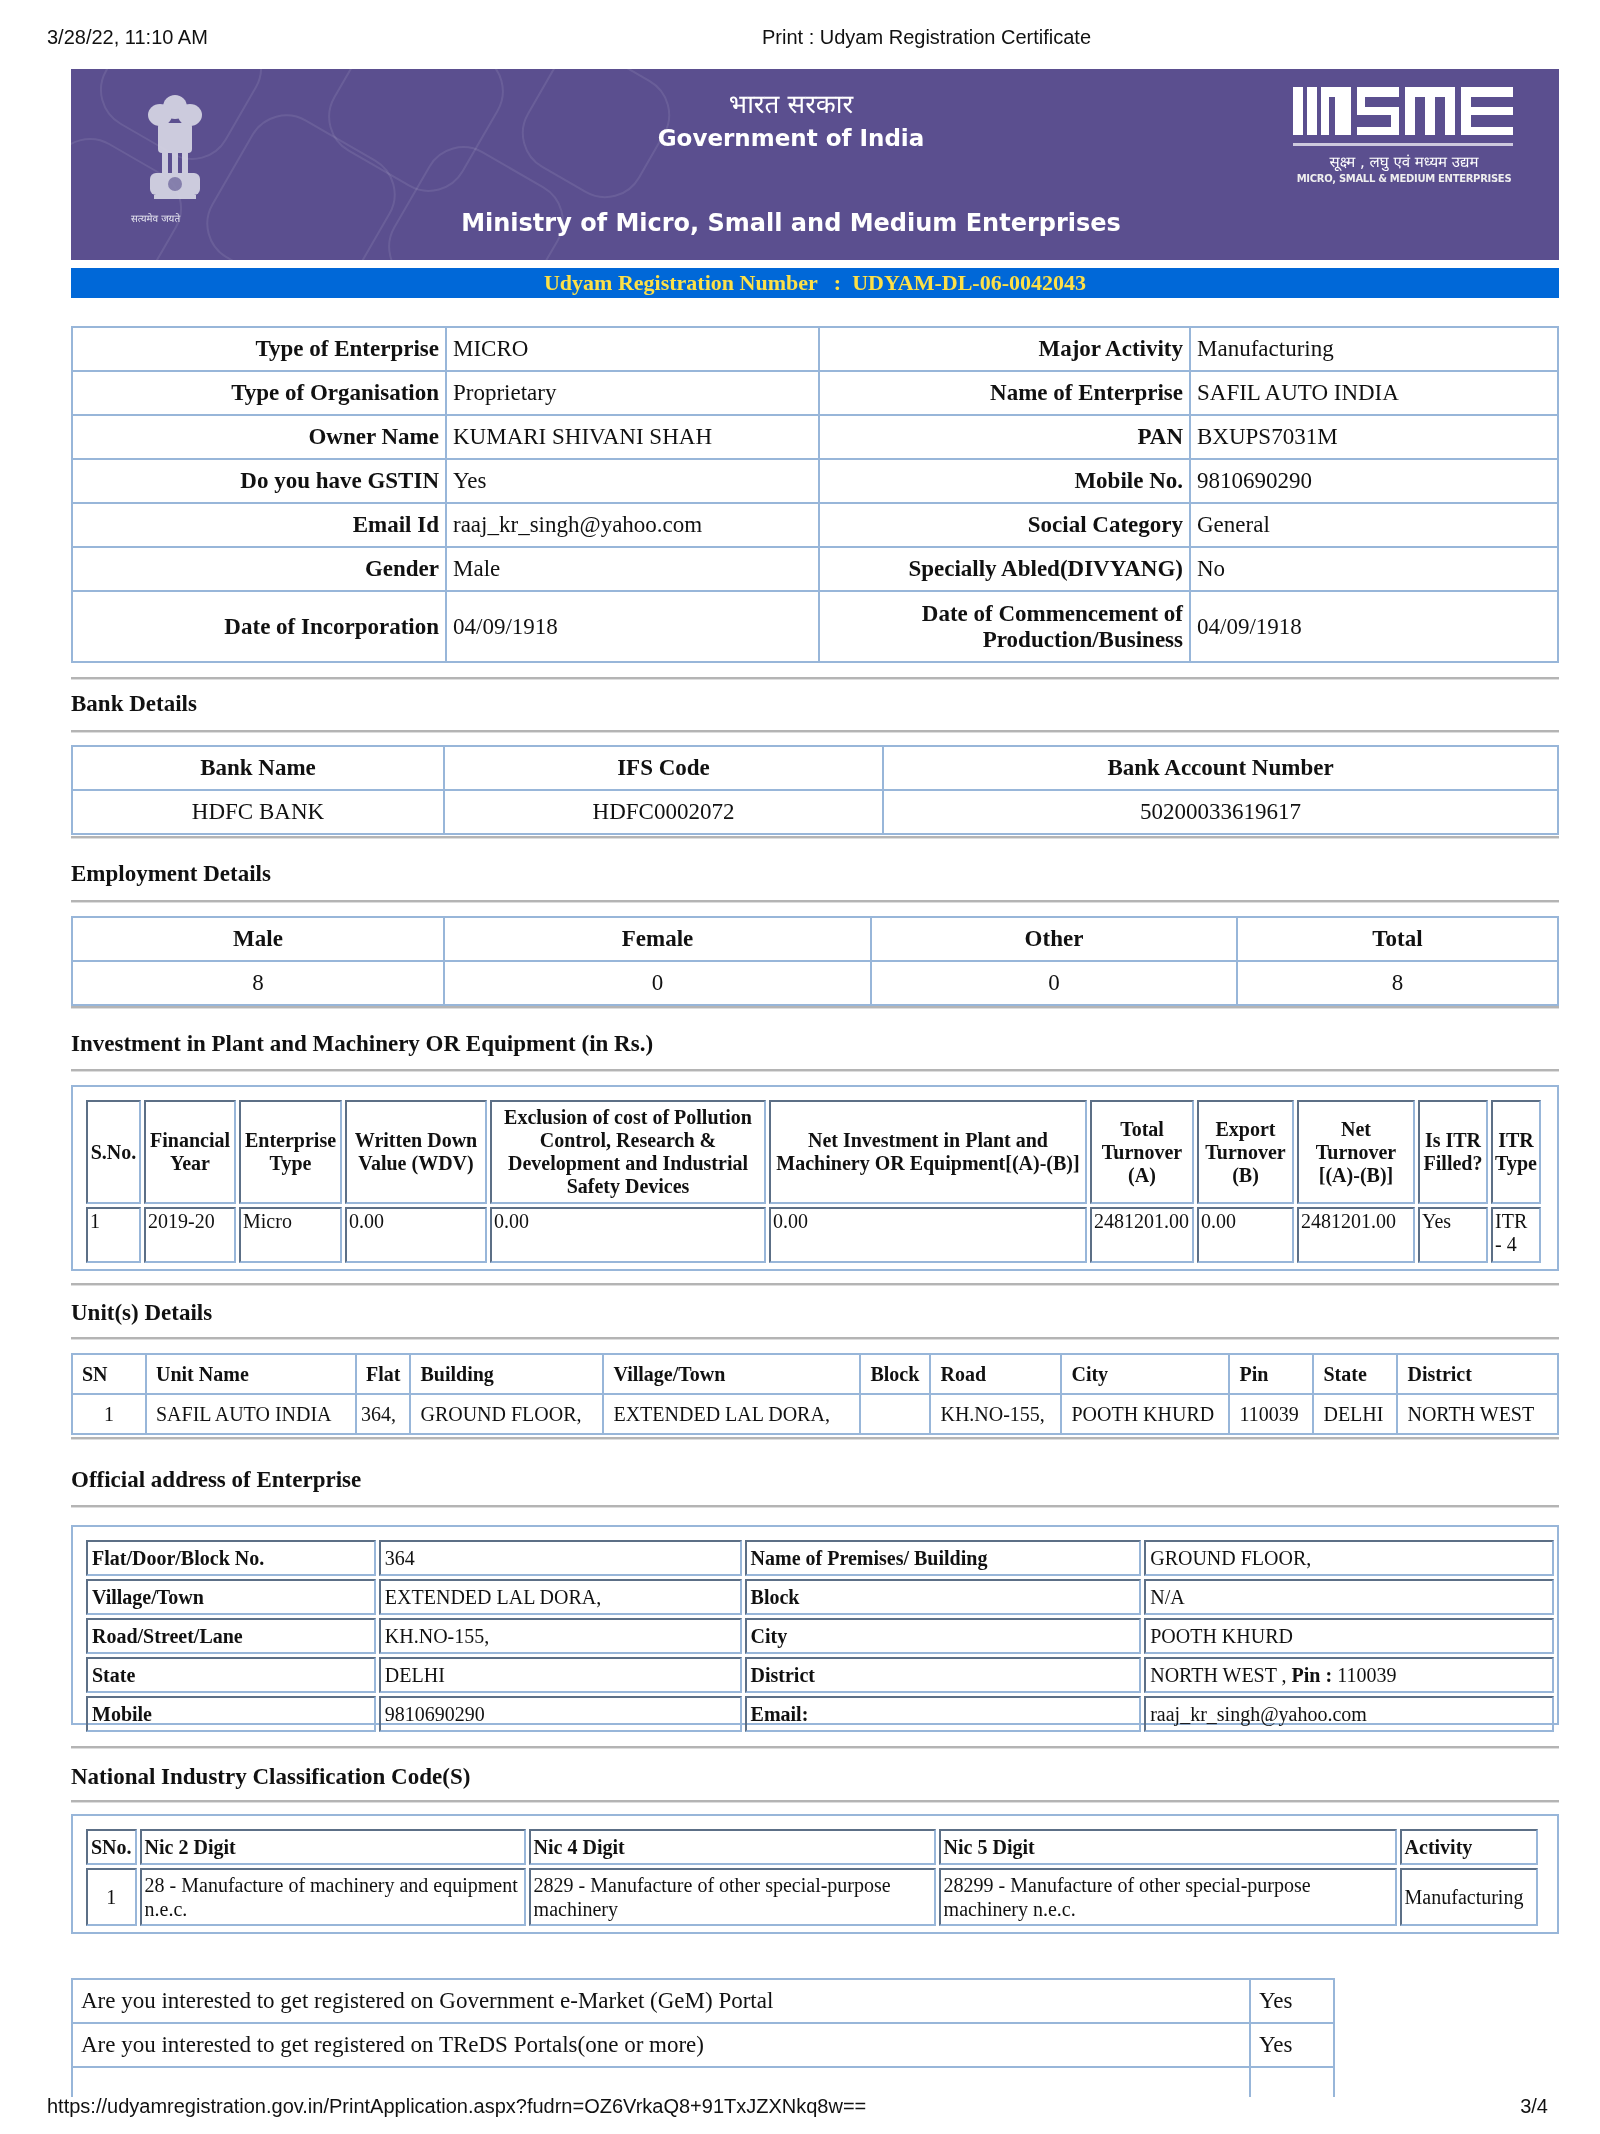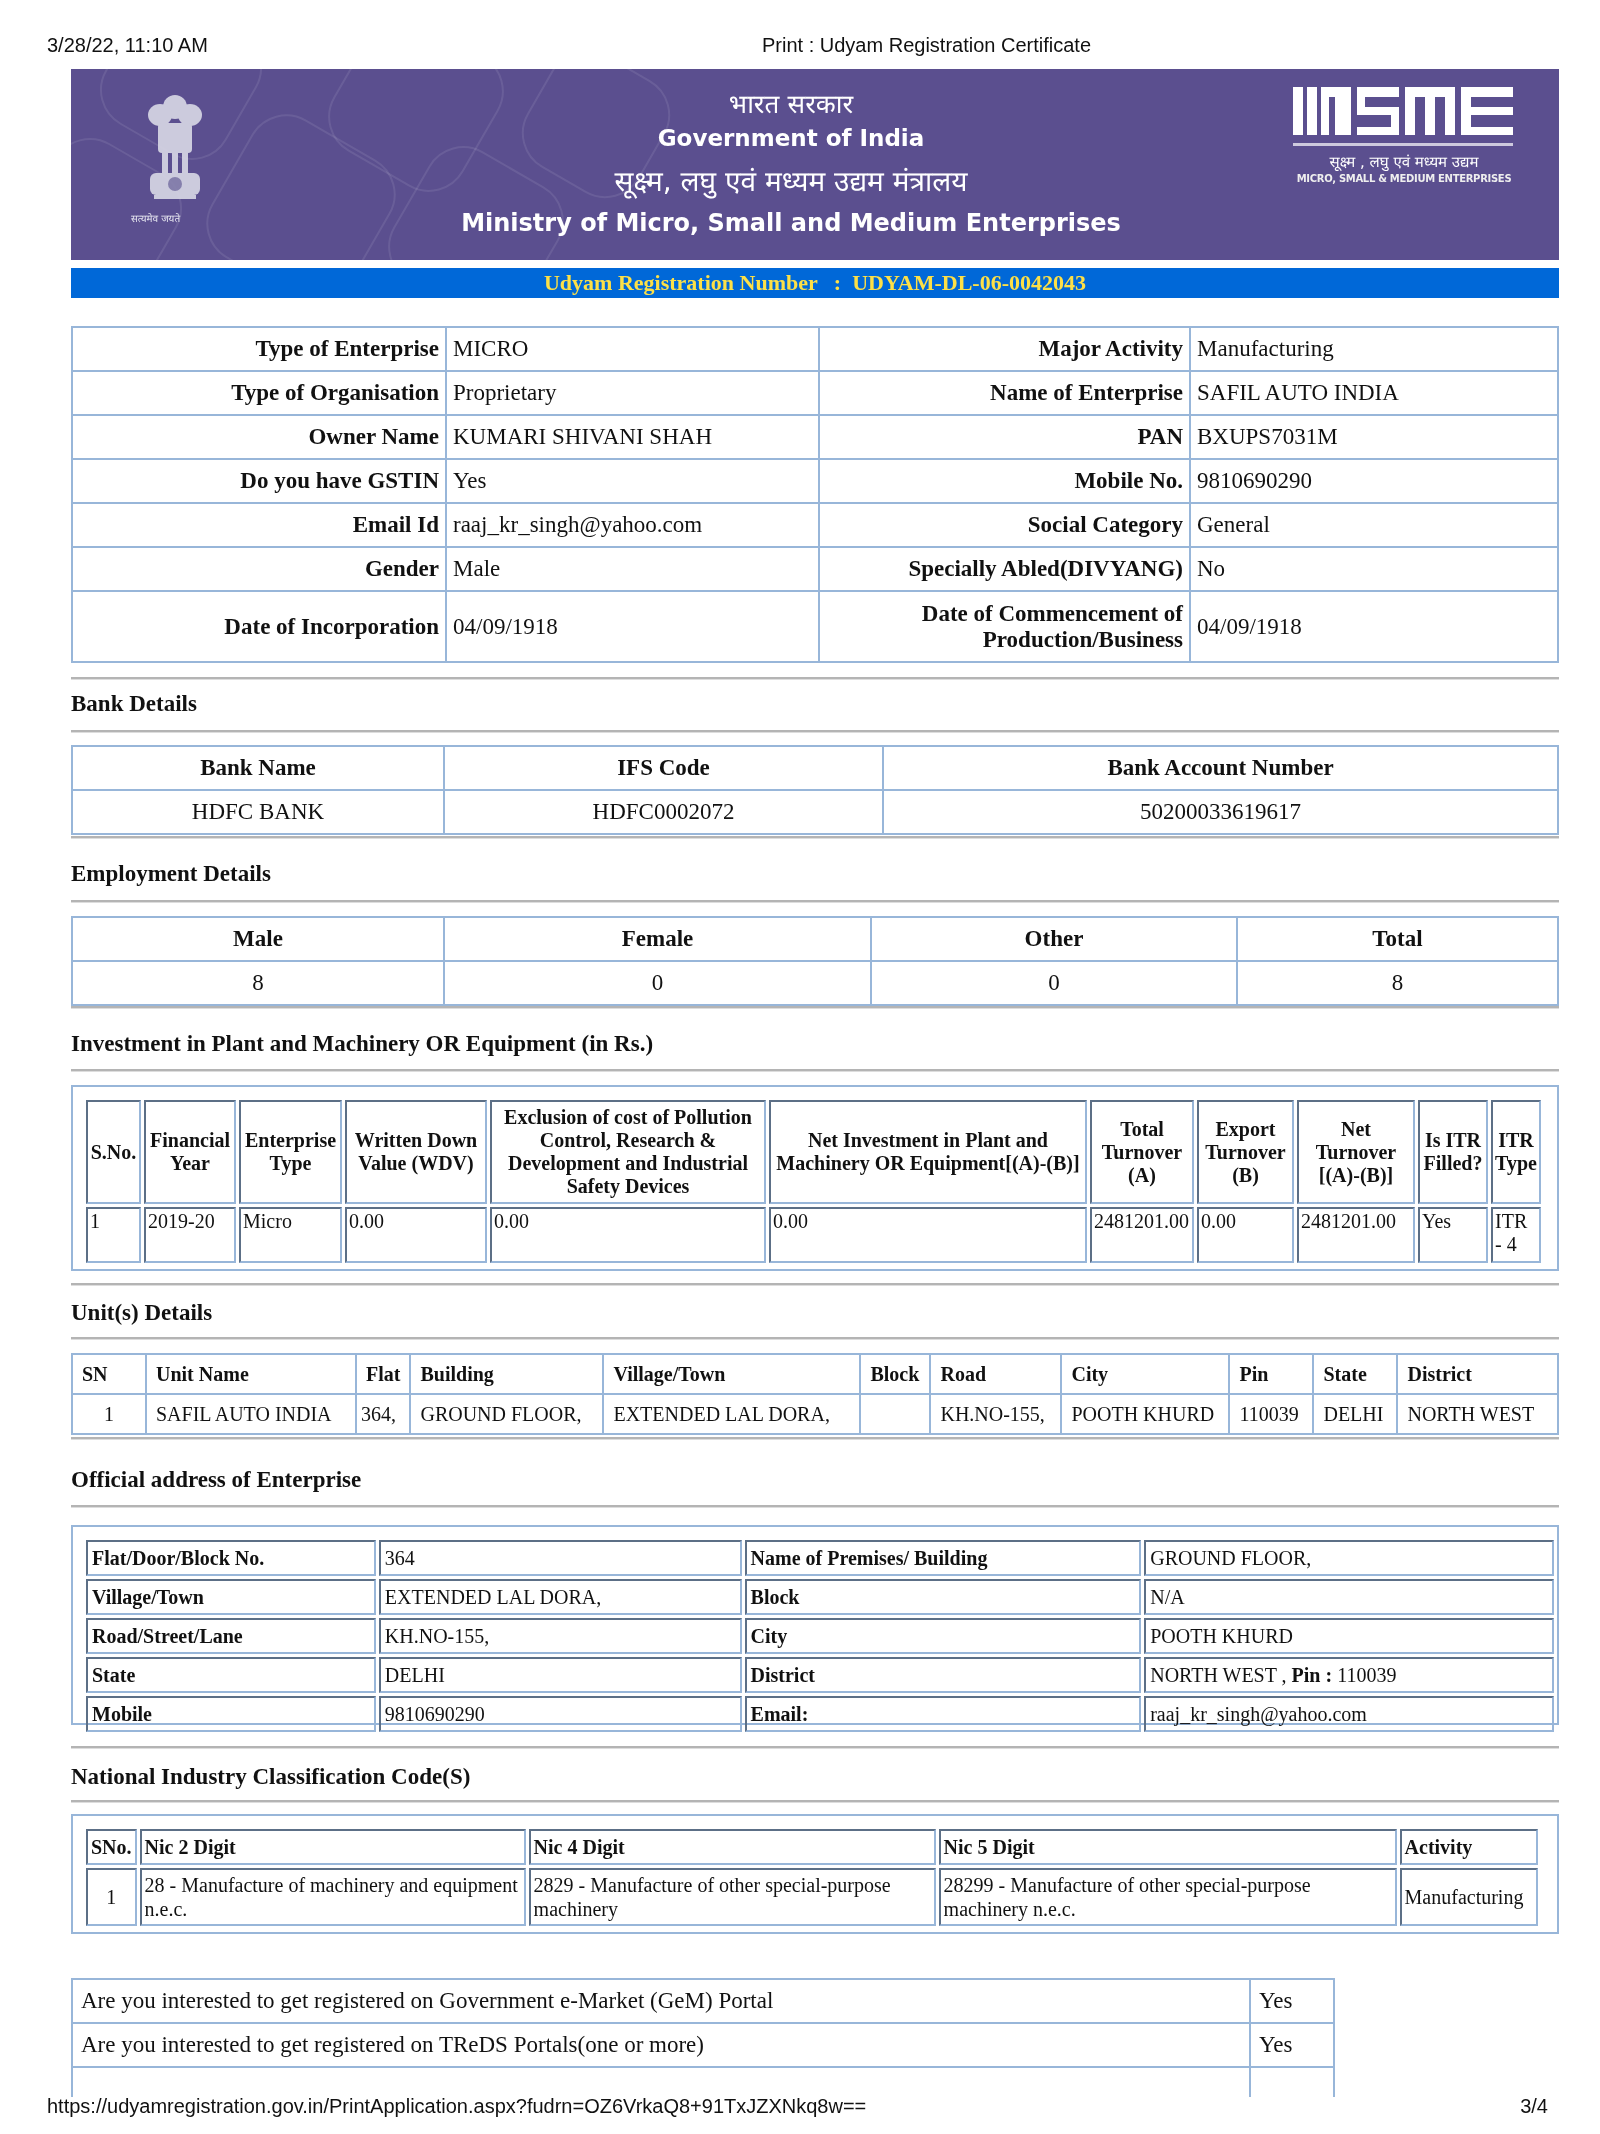--- a/index.html
+++ b/index.html
@@ -3,21 +3,21 @@
   <meta charset="utf-8">
   <style>
     * { box-sizing: border-box; margin: 0; padding: 0; }
     html, body { width: 1600px; height: 2134px; background: #ffffff; overflow: hidden; }
     body { position: relative; font-family: "Liberation Serif", serif; color: #111; }
 
     .print-head, .print-foot {
       position: absolute; left: 0; width: 1600px;
       font-family: "Liberation Sans", sans-serif; font-size: 20px; color: #111;
     }
-    .print-head { top: 34px; height: 26px; padding-left: 22px; }
+    .print-head { top: 26px; height: 26px; padding-left: 22px; }
     .print-foot { top: 2095px; height: 26px; }
     .ph-date { position: absolute; left: 47px; }
     .ph-title { position: absolute; left: 762px; }
     .pf-url { position: absolute; left: 47px; }
     .pf-page { position: absolute; right: 52px; }
 
     
     .banner {
       position: absolute; left: 71px; top: 69px; width: 1488px; height: 191px;
       background: #5b4f8f; overflow: hidden;
@@ -113,21 +113,20 @@
       <rect x="44" y="64" width="6" height="20"></rect>
       <rect x="12" y="84" width="50" height="22" rx="6"></rect>
       <circle cx="37" cy="95" r="7" fill="#8a85b0"></circle>
       <rect x="16" y="106" width="42" height="4"></rect>
     </g>
   </svg>
   <div class="emblem-motto">सत्यमेव जयते</div>
 
   <div class="b-center b-hi1">भारत सरकार</div>
   <div class="b-center b-en1">Government of India</div>
-  <div class="b-center b-hi2">सूक्ष्म, लघु एवं मध्यम उद्यम मंत्रालय</div>
   <div class="b-center b-en2">Ministry of Micro, Small and Medium Enterprises</div>
 
   <svg class="msme" viewBox="0 0 222 70">
     <g fill="#ffffff">
       <rect x="0" y="0" width="10" height="48"></rect>
         <rect x="14" y="0" width="10" height="48"></rect>
       <rect x="28" y="0" width="30" height="10"></rect>
         <rect x="28" y="0" width="8" height="48"></rect>
         <rect x="42" y="10" width="8" height="38"></rect>
         <rect x="50" y="0" width="8" height="48"></rect>

